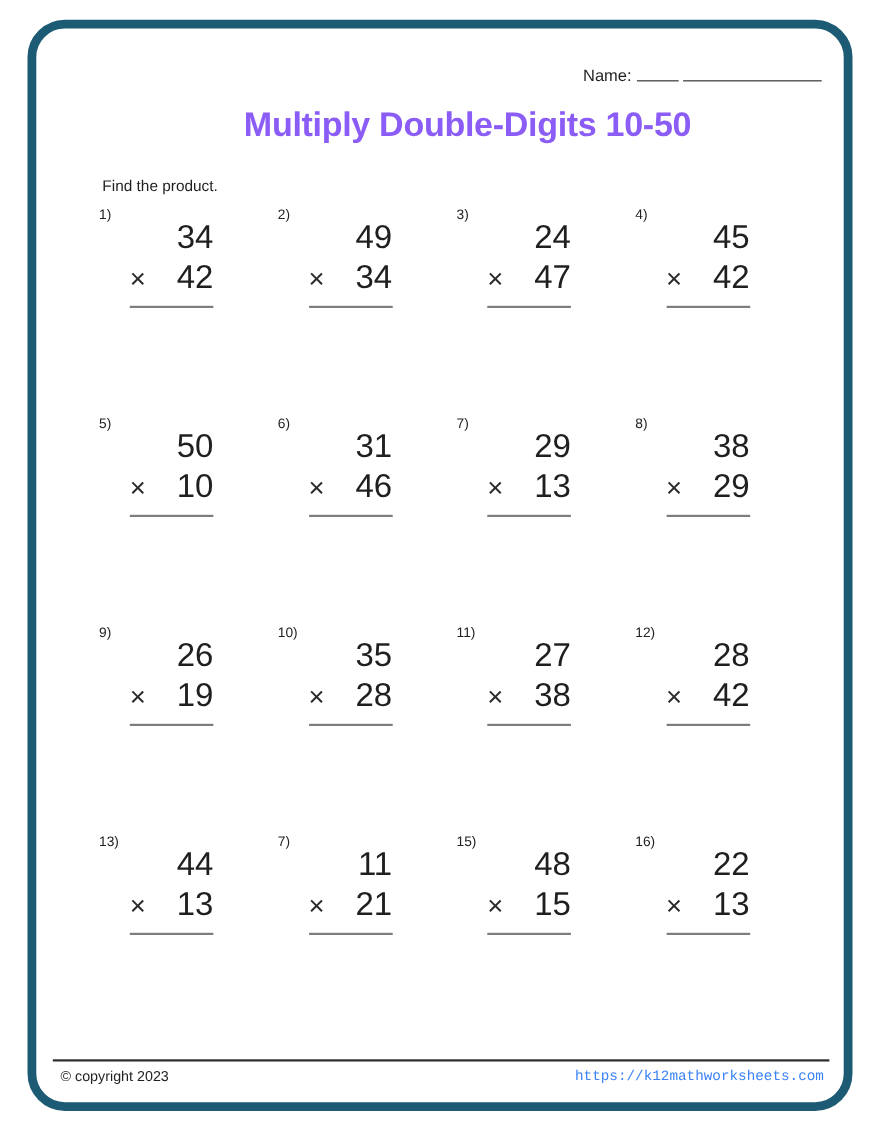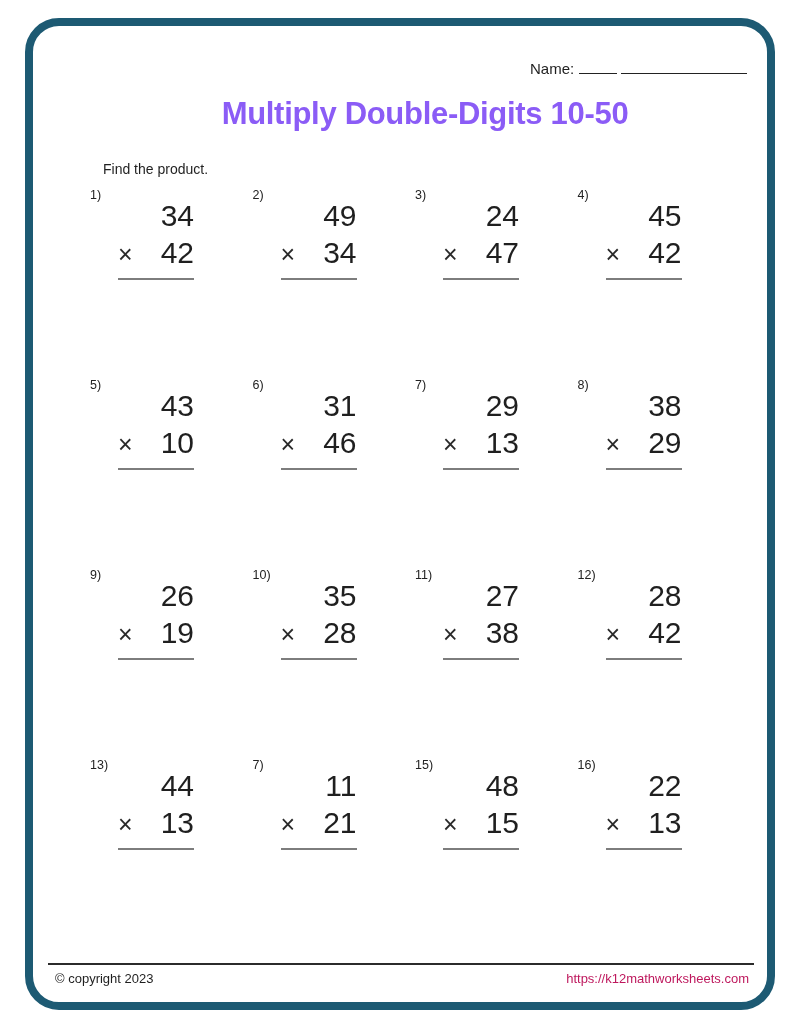--- a/index.html
+++ b/index.html
@@ -50,21 +50,21 @@
     font-size: 31px;
     font-weight: 700;
     letter-spacing: -0.3px;
     color: #8b5cf6;
     padding-left: 40px;
   }
 
   
   .instruction {
     position: absolute;
-    left: 103px; top: 161px;
+    left: 93px; top: 161px;
     font-size: 14px;
   }
 
   
   .problems-grid {
     position: absolute;
     left: 90px; top: 186px;
     display: grid;
     grid-template-columns: repeat(4, 162.5px);
     grid-auto-rows: 190px;
@@ -118,21 +118,21 @@
   .footer {
     position: absolute;
     left: 55px; top: 971px;
     width: 694px;
     display: flex;
     justify-content: space-between;
     align-items: flex-end;
     font-size: 13px;
     color: #1f1f1f;
   }
-  .footer .url { color: #be185d; text-decoration: none; }
+  .footer .url { color: #3b82f6; text-decoration: none; font-family: Liberation Mono, monospace; }
 </style>
 </head>
 <body>
 
 <div class="frame"></div>
 
 <div class="name-row">
   <span>Name:</span><span class="name-blank short"></span><span class="name-blank long"></span>
 </div>
 
@@ -185,21 +185,21 @@
         <span class="times">×</span>
         <span class="op-val">42</span>
       </div>
       <div class="answer-line"></div>
     </div>
   </div>
 
   <div class="problem">
     <span class="p-label">5)</span>
     <div class="stack">
-      <div class="op-top">43</div>
+      <div class="op-top">50</div>
       <div class="op-bottom">
         <span class="times">×</span>
         <span class="op-val">10</span>
       </div>
       <div class="answer-line"></div>
     </div>
   </div>
 
   <div class="problem">
     <span class="p-label">6)</span>

